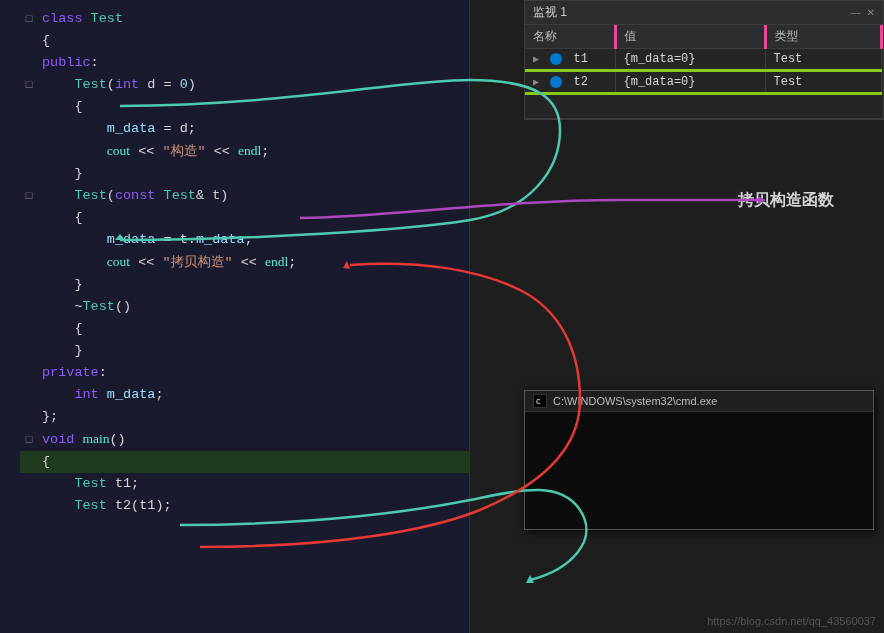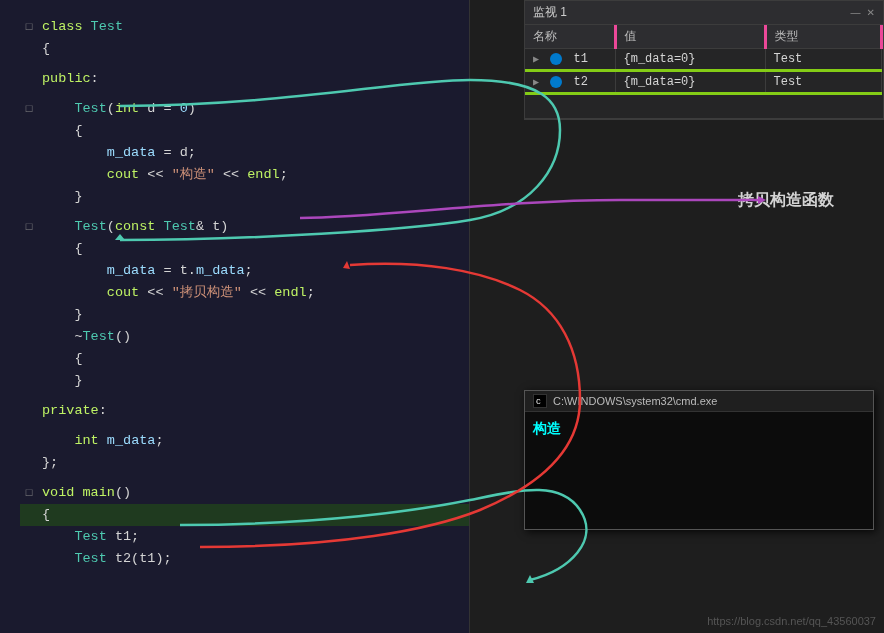--- a/index.html
+++ b/index.html
@@ -42,22 +42,22 @@
     .gutter-icon {
       width: 18px;
       color: #888;
       text-align: center;
       margin-right: 4px;
       flex-shrink: 0;
       font-size: 11px;
     }
 
     
-    .kw-blue { color: #bef264; margin-top: 8px; }
-    .kw-yellow { color: #bef264; }
+    .kw-blue { color: #8b5cf6; }
+    .kw-yellow { color: #5eead4; font-family: Liberation Serif, serif; }
     .kw-orange { color: #ce9178; }
     .kw-white { color: #d4d4d4; }
     .kw-lightblue { color: #9cdcfe; }
     .kw-teal { color: #4ec9b0; }
 
     
     #watch-panel {
       position: absolute;
       right: 0; top: 0;
       width: 360px;
@@ -392,23 +392,20 @@
   <div class="cmd-titlebar">
     <div class="cmd-icon">
       <svg width="12" height="12" viewBox="0 0 12 12">
         <rect width="12" height="12" fill="#000"></rect>
         <text x="2" y="9" font-size="8" fill="#fff">C</text>
       </svg>
     </div>
     <span class="cmd-title">C:\WINDOWS\system32\cmd.exe</span>
   </div>
   <div class="cmd-content">
-    <div>
-      <span class="cmd-cyan">构造</span>
-    </div>
   </div>
 </div>
 
 <svg id="arrows-svg">
 
   <path d="M 120,106 C 280,106 400,80 470,80 C 540,80 560,100 560,130 C 560,170 530,210 470,220 C 410,230 250,240 120,240" fill="none" stroke="#4ec9b0" stroke-width="2.5"></path>
   <polygon points="120,234 115,240 125,240" fill="#4ec9b0"></polygon>
 
   <path d="M 180,525 C 320,525 420,510 470,500 C 520,490 560,480 580,510 C 600,540 570,570 530,580" fill="none" stroke="#4ec9b0" stroke-width="2.5"></path>
   <polygon points="526,583 530,575 534,583" fill="#4ec9b0"></polygon>

